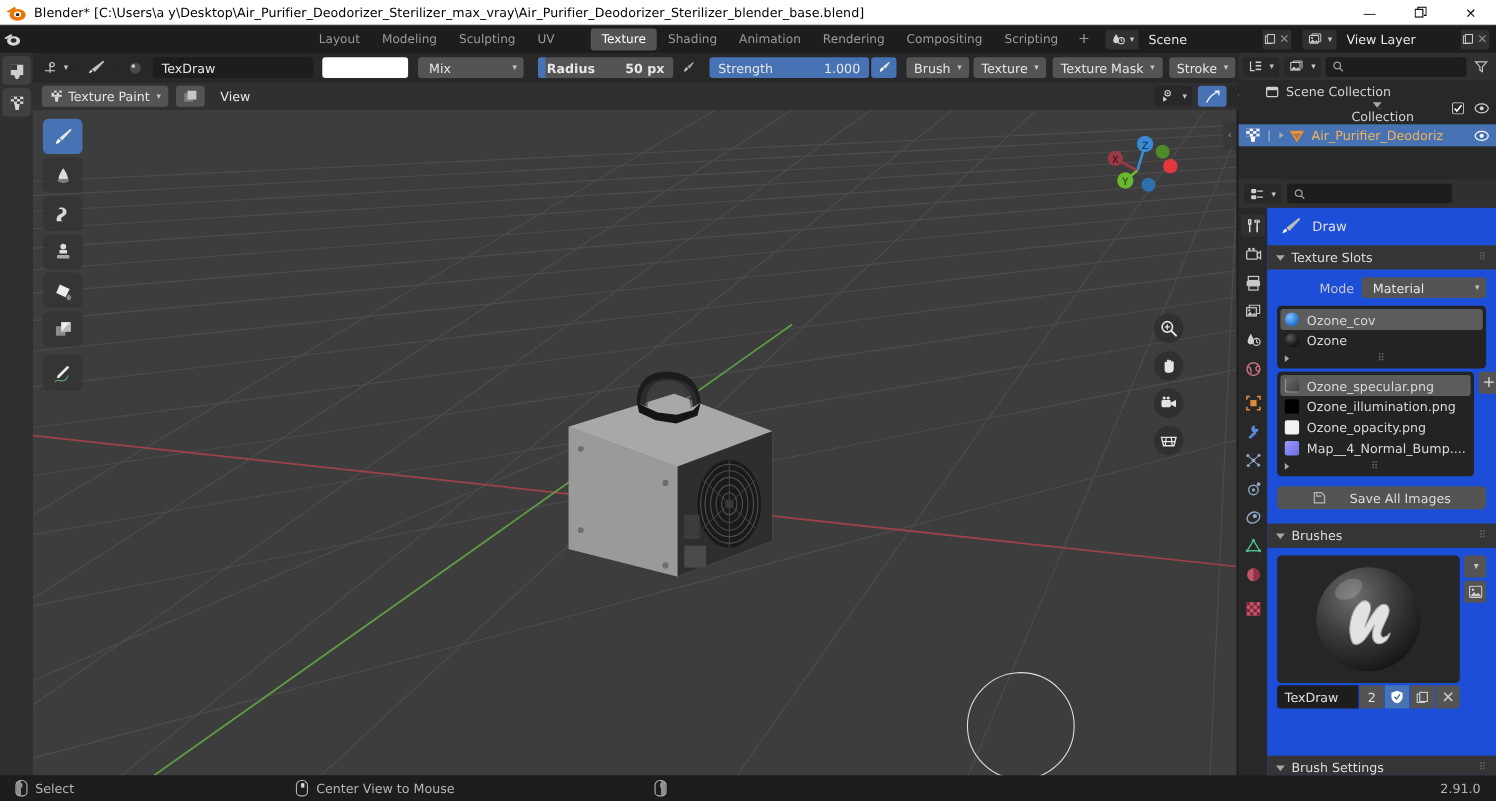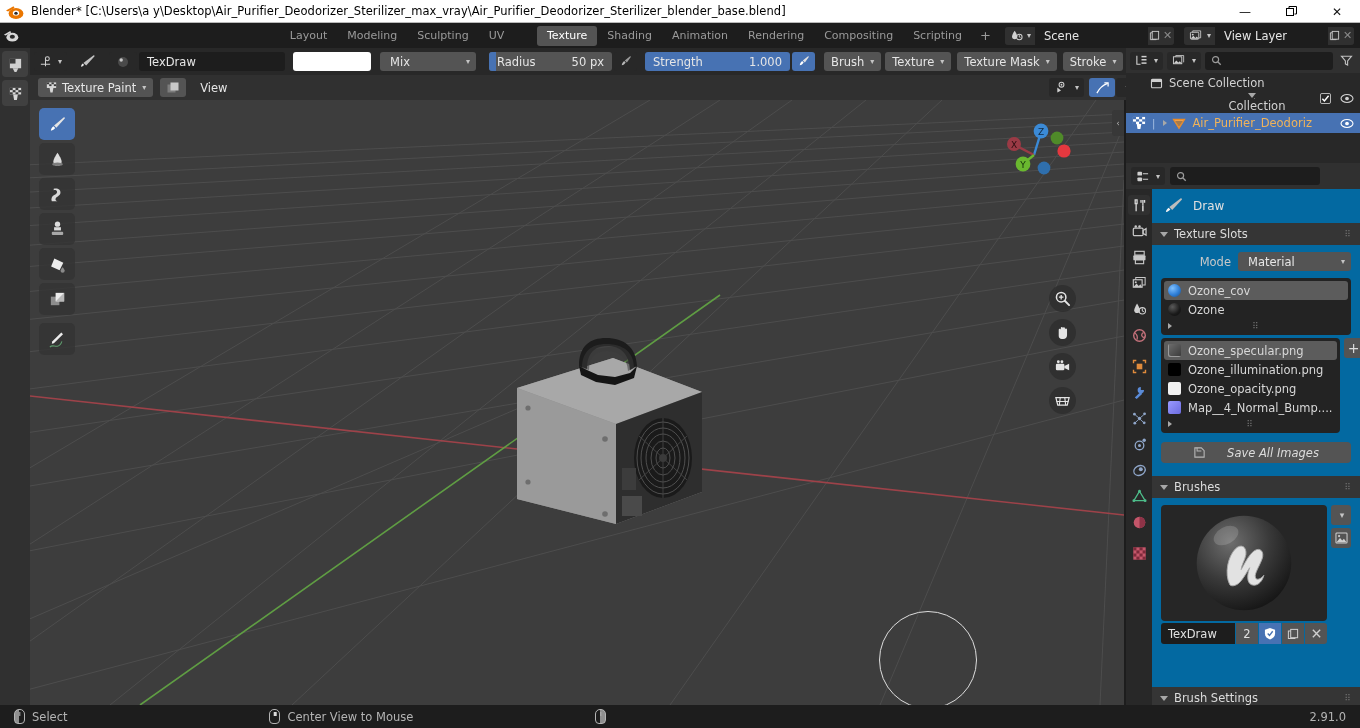--- a/index.html
+++ b/index.html
@@ -180,21 +180,21 @@
     height: 26px; background: #303030; display: flex; align-items: center; gap: 5px; padding: 0 5px;
   }
   .props-tabs {
     position: absolute; left: 0; top: 26px; width: 26px; bottom: 0; background: #282828;
     display: flex; flex-direction: column; align-items: center; padding-top: 6px; gap: 6px;
   }
   .ptab { width: 22px; height: 20px; display: flex; align-items: center; justify-content: center; border-radius: 3px; }
   .ptab.active { background: #303030; }
   .props-body {
     position: absolute; left: 26px; top: 26px; right: 0; bottom: 0;
-    background: #0369a1; overflow: hidden; padding: 0;
+    background: #1d4ed8; overflow: hidden; padding: 0;
   }
   .ctx-title { display: flex; align-items: center; gap: 9px; padding: 8px 0 8px 12px; font-size: 12px; color: #e0e0e0; }
   .panel-head {
     display: flex; align-items: center; gap: 6px; height: 22px; padding-left: 8px;
     background: #353535; font-size: 11.5px; color: #dcdcdc; position: relative;
   }
   .panel-head .grip { position: absolute; right: 8px; color: #6b6b6b; letter-spacing: 1px; font-size: 9px; }
   .panel-body { padding: 7px 9px 9px; }
   .row { display: flex; align-items: center; gap: 8px; margin-bottom: 7px; }
   .row .lbl { font-size: 11.5px; color: #c8c8c8; }
@@ -204,21 +204,21 @@
     font-size: 11.5px; color: #d8d8d8; border-radius: 3px;
   }
   .litem.sel { background: #5c5c5c; }
   .litem .sw { width: 13px; height: 13px; border-radius: 2px; flex: 0 0 13px; }
   .litem .ball { width: 13px; height: 13px; border-radius: 50%; flex: 0 0 13px; }
   .listfoot { display: flex; align-items: center; height: 13px; padding: 0 4px; position: relative; }
   .listfoot .dots { position: absolute; left: 50%; transform: translateX(-50%); color: #6b6b6b; font-size: 9px; letter-spacing: 1px; }
   .wide-btn {
     height: 21px; background: #545454; border-radius: 4px;
     display: flex; align-items: center; justify-content: center; gap: 21px;
-    font-size: 11.5px; color: #dcdcdc; font-style: italic;
+    font-size: 11.5px; color: #dcdcdc;
   }
   .brush-preview {
     background: #262626; border-radius: 4px; height: 116px;
     display: flex; align-items: center; justify-content: center;
   }
   .brush-foot { display: flex; height: 21px; margin-top: 2px; gap: 1px; }
   .brush-foot .nm { flex: 1; background: #1d1d1d; border-radius: 3px 0 0 3px; display: flex; align-items: center; padding-left: 7px; font-size: 11.5px; }
   .brush-foot .cnt { width: 22px; background: #545454; display: flex; align-items: center; justify-content: center; font-size: 11.5px; }
   .brush-foot .sq { width: 22px; background: #545454; display: flex; align-items: center; justify-content: center; }
   .brush-foot .sq.on { background: #4772b3; }
@@ -357,21 +357,21 @@
         <circle cx="7" cy="7" r="5" fill="#4a4a4a"></circle>
         <circle cx="5.2" cy="5" r="1.7" fill="#c9c9c9"></circle>
       </svg>
     </div>
     <div class="field" style="width:146px; margin-right:8px;">TexDraw</div>
     <div class="colorswatch" style="margin-right:9px;"></div>
     <div class="dropdown" style="width:96px; margin-right:13px;">
       <span>Mix</span>
       <span class="caret">▾</span>
     </div>
-    <div class="slider part" style="width:123px;">
+    <div class="slider part" style="width:123px;font-weight:bold;">
       <span>Radius</span>
       <span>50 px</span>
     </div>
     <div class="btn dark icononly" style="margin-left:2px; margin-right:8px;">
       <svg width="13" height="13" viewBox="0 0 14 14">
           <path d="M3 11 C5 11 6 9.5 7.2 8 L5.5 6.4 C4 7.8 3.2 9 3 11 Z" fill="#b8b8b8"></path>
           <path d="M6.2 5.8 L11.6 1.6 C12.3 1.1 13 1.9 12.5 2.5 L8.5 8 Z" fill="#9c9c9c"></path>
         </svg>
     </div>
     <div class="slider full" style="width:145px;">

